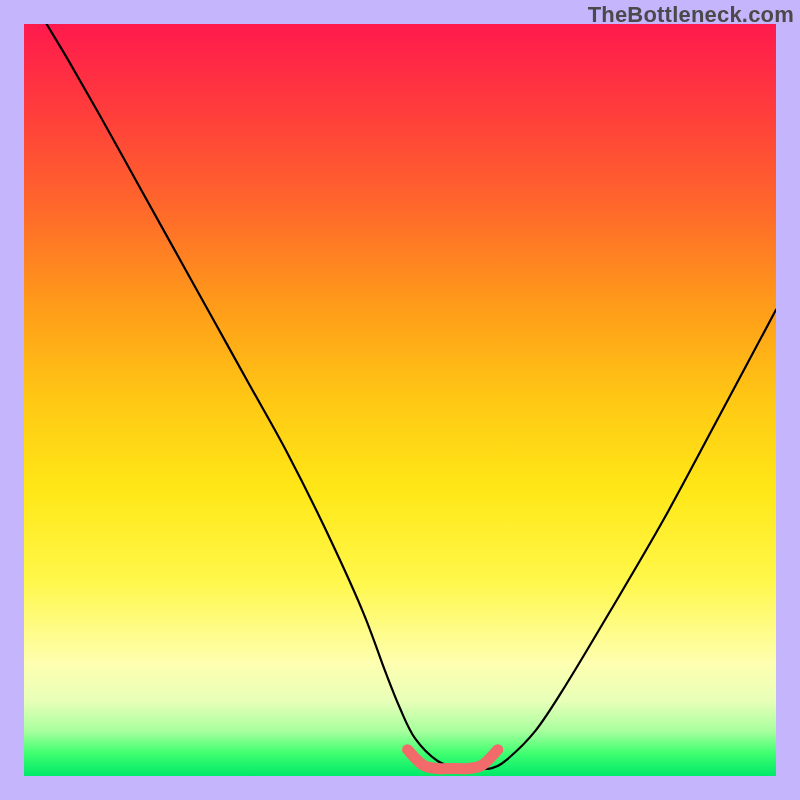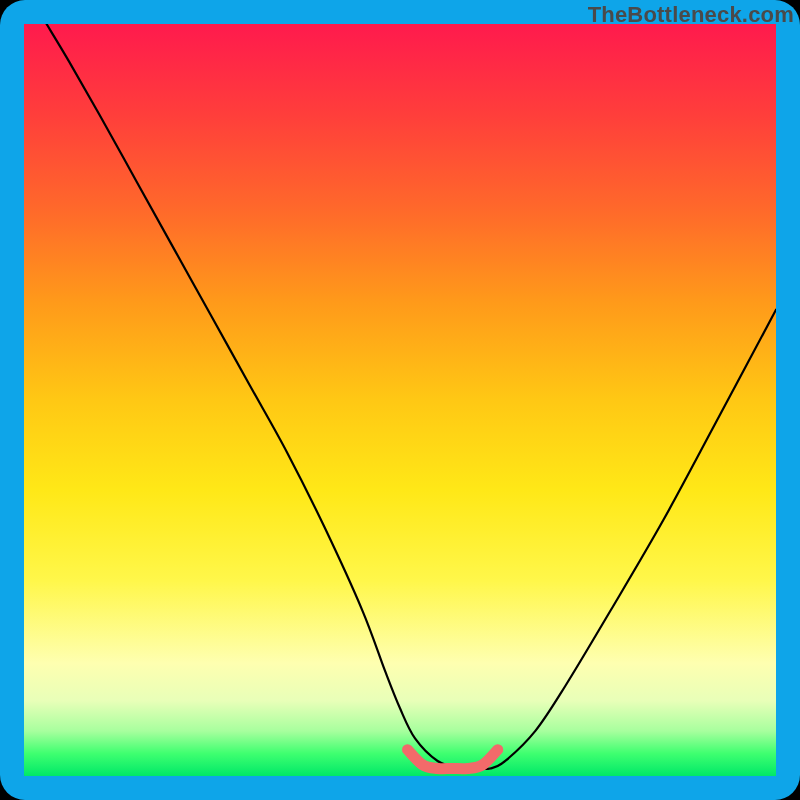--- a/index.html
+++ b/index.html
@@ -1,22 +1,21 @@
 <!DOCTYPE html>
 <html><head>
 <meta charset="utf-8">
 <style>
   * { margin: 0; padding: 0; box-sizing: border-box; }
   html, body { width: 800px; height: 800px; overflow: hidden; background: #000; }
   .canvas {
     position: relative;
     width: 800px;
     height: 800px;
-    background: #0ea5e9;
-    border-radius: 25px;
+    background: #c4b5fd;
   }
   .plot-area {
     position: absolute;
     left: 24px;
     top: 24px;
     width: 752px;
     height: 752px;
     background: linear-gradient(to bottom,
       #ff1a4d 0%,
       #ff3e3b 12%,

